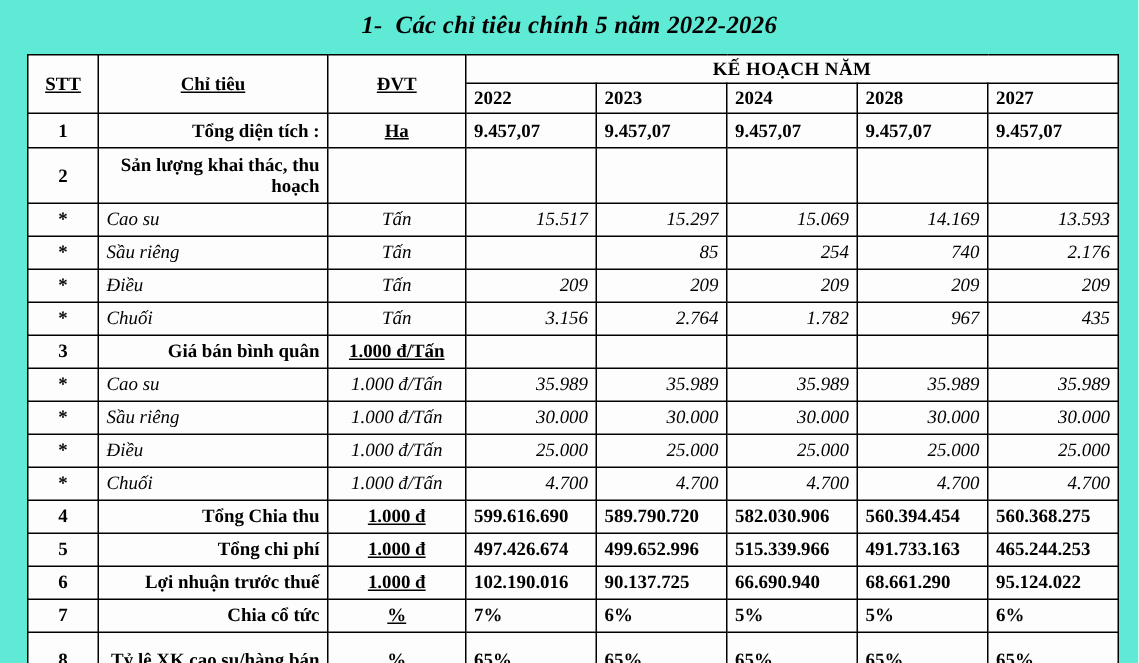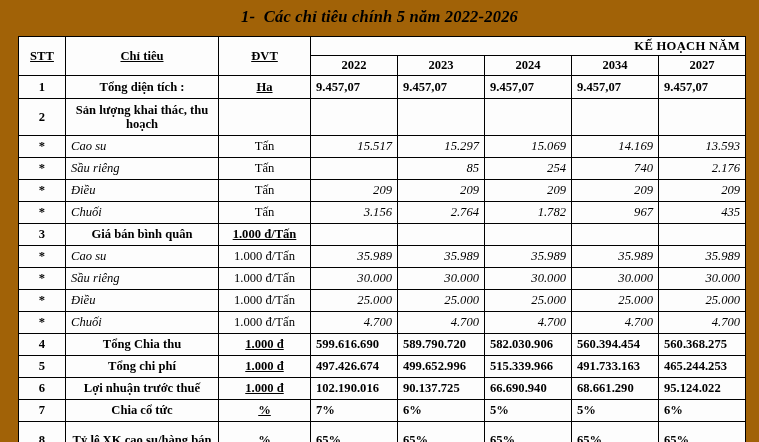--- a/index.html
+++ b/index.html
@@ -12,21 +12,21 @@
     height: 442px;
     overflow: hidden;
     font-family: "Liberation Serif", "DejaVu Serif", serif;
     color: #000000;
     -webkit-font-smoothing: none;
   }
   .page {
     position: relative;
     width: 759px;
     height: 442px;
-    background: #a16207;
+    background: #5eead4;
   }
   .doc-title {
     position: absolute;
     top: 7px;
     left: 0;
     width: 759px;
     text-align: center;
     font-size: 16.5px;
     font-weight: bold;
     font-style: italic;
@@ -62,30 +62,30 @@
 
   
   .hdr {
     text-align: center;
     font-weight: bold;
     font-size: 13.2px;
     height: 23px;
     text-decoration: underline;
   }
   .hdr-tall { height: 39px; }
-  .hdr-year { height: 20px; font-weight: bold; font-size: 13.2px; text-align:center;}
-  .hdr-kh   { font-weight: bold; font-size: 13.4px; text-align: right; height: 19px; letter-spacing: .3px;}
+  .hdr-year { height: 20px; font-weight: bold; font-size: 13.2px; }
+  .hdr-kh   { font-weight: bold; font-size: 13.4px; text-align: center; height: 19px; letter-spacing: .3px;}
 
   
   .c-num   { text-align: center; font-weight: bold; font-size: 12.8px; }
   .c-star  { text-align: center; font-weight: bold; font-size: 13px; }
-  .c-lbl-b { text-align: center;  font-weight: bold; font-size: 12.9px; }
+  .c-lbl-b { text-align: right;  font-weight: bold; font-size: 12.9px; }
   .c-lbl-i { text-align: left;  font-style: italic; font-size: 12.9px; margin-left: 12px; }
   .c-dvt-b { text-align: center; font-weight: bold; font-size: 12.7px; text-decoration: underline; }
-  .c-dvt-i { text-align: center; font-size: 12.7px; }
+  .c-dvt-i { text-align: center; font-style: italic; font-size: 12.7px; }
   .c-val-b { text-align: left; font-weight: bold; font-size: 12.8px; padding-right: 7px;}
   .c-val-i { text-align: right; font-style: italic; font-size: 12.8px; padding-right: 7px; margin-left: 38px;}
 
   tr.r-normal td { height: 22px; }
   tr.r-tall td   { height: 37px; }
   tr.r-first td  { height: 23px; }
   td.top-align   { vertical-align: top; padding-top: 2px; }
   td.bot-align   { vertical-align: bottom; padding-bottom: 2px; }
 </style>
 </head>
@@ -111,21 +111,21 @@
         <tr>
           <td class="hdr hdr-tall" rowspan="2">STT</td>
           <td class="hdr hdr-tall" rowspan="2">Chỉ tiêu</td>
           <td class="hdr hdr-tall" rowspan="2">ĐVT</td>
           <td class="hdr-kh" colspan="5">KẾ HOẠCH NĂM</td>
         </tr>
         <tr>
           <td class="hdr-year">2022</td>
           <td class="hdr-year">2023</td>
           <td class="hdr-year">2024</td>
-          <td class="hdr-year">2034</td>
+          <td class="hdr-year">2028</td>
           <td class="hdr-year">2027</td>
         </tr>
       </thead>
       <tbody id="table-body">
           <tr class="r-first">
             <td class="c-num">1</td>
             <td class="c-lbl-b">Tổng diện tích :</td>
             <td class="c-dvt-b">Ha</td>
             <td class="c-val-b">9.457,07</td>
             <td class="c-val-b">9.457,07</td>

